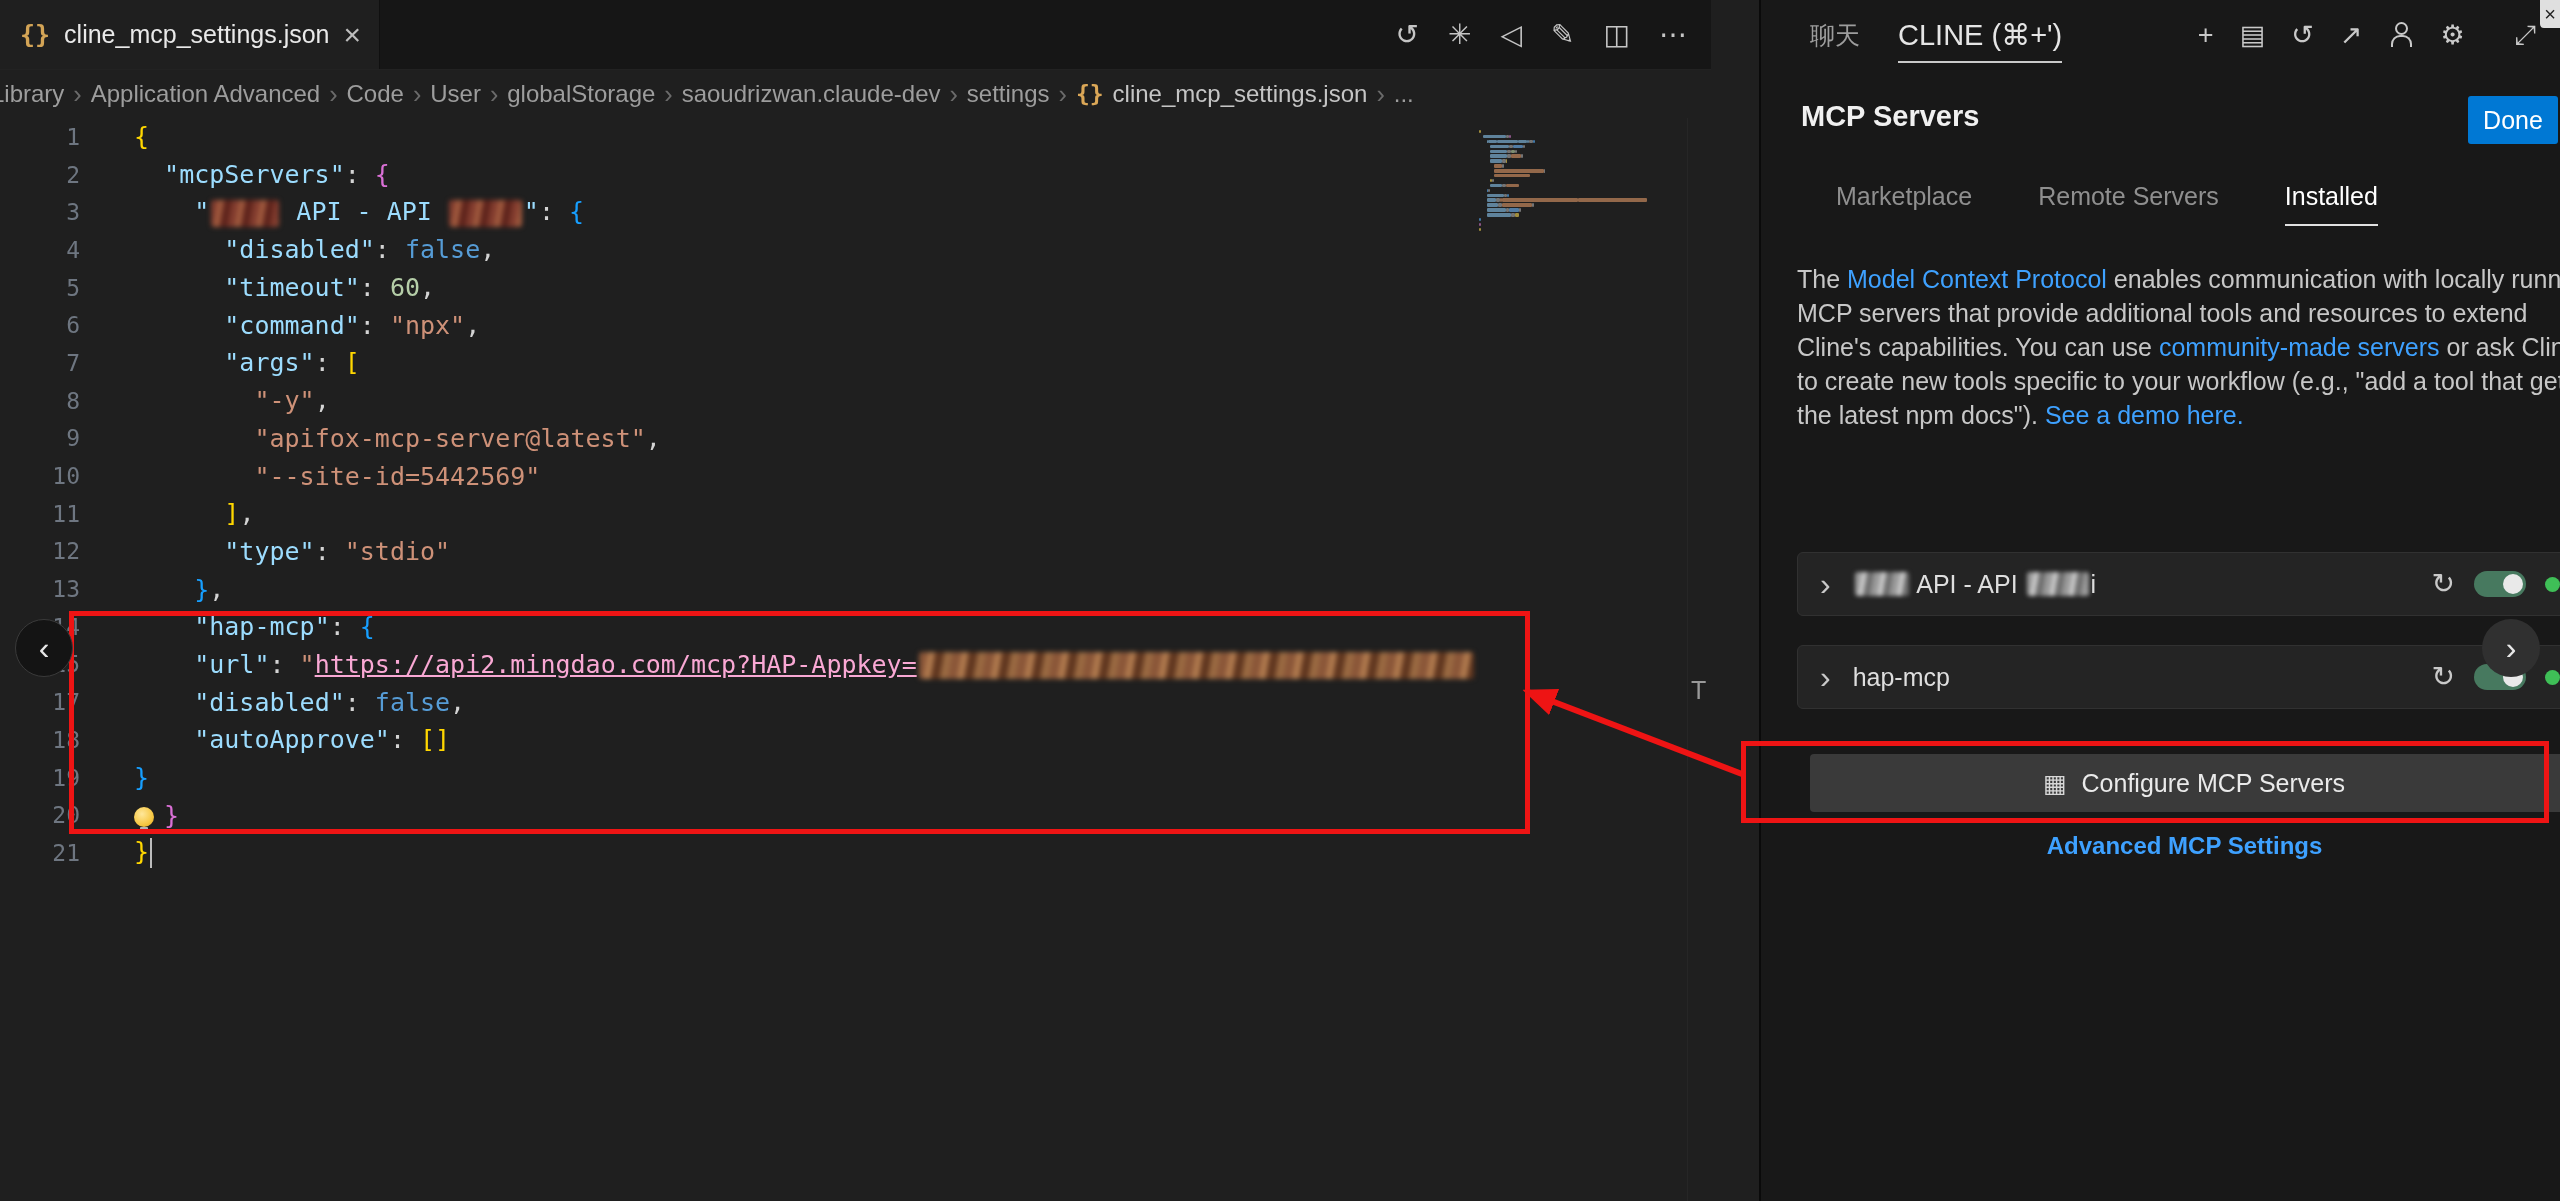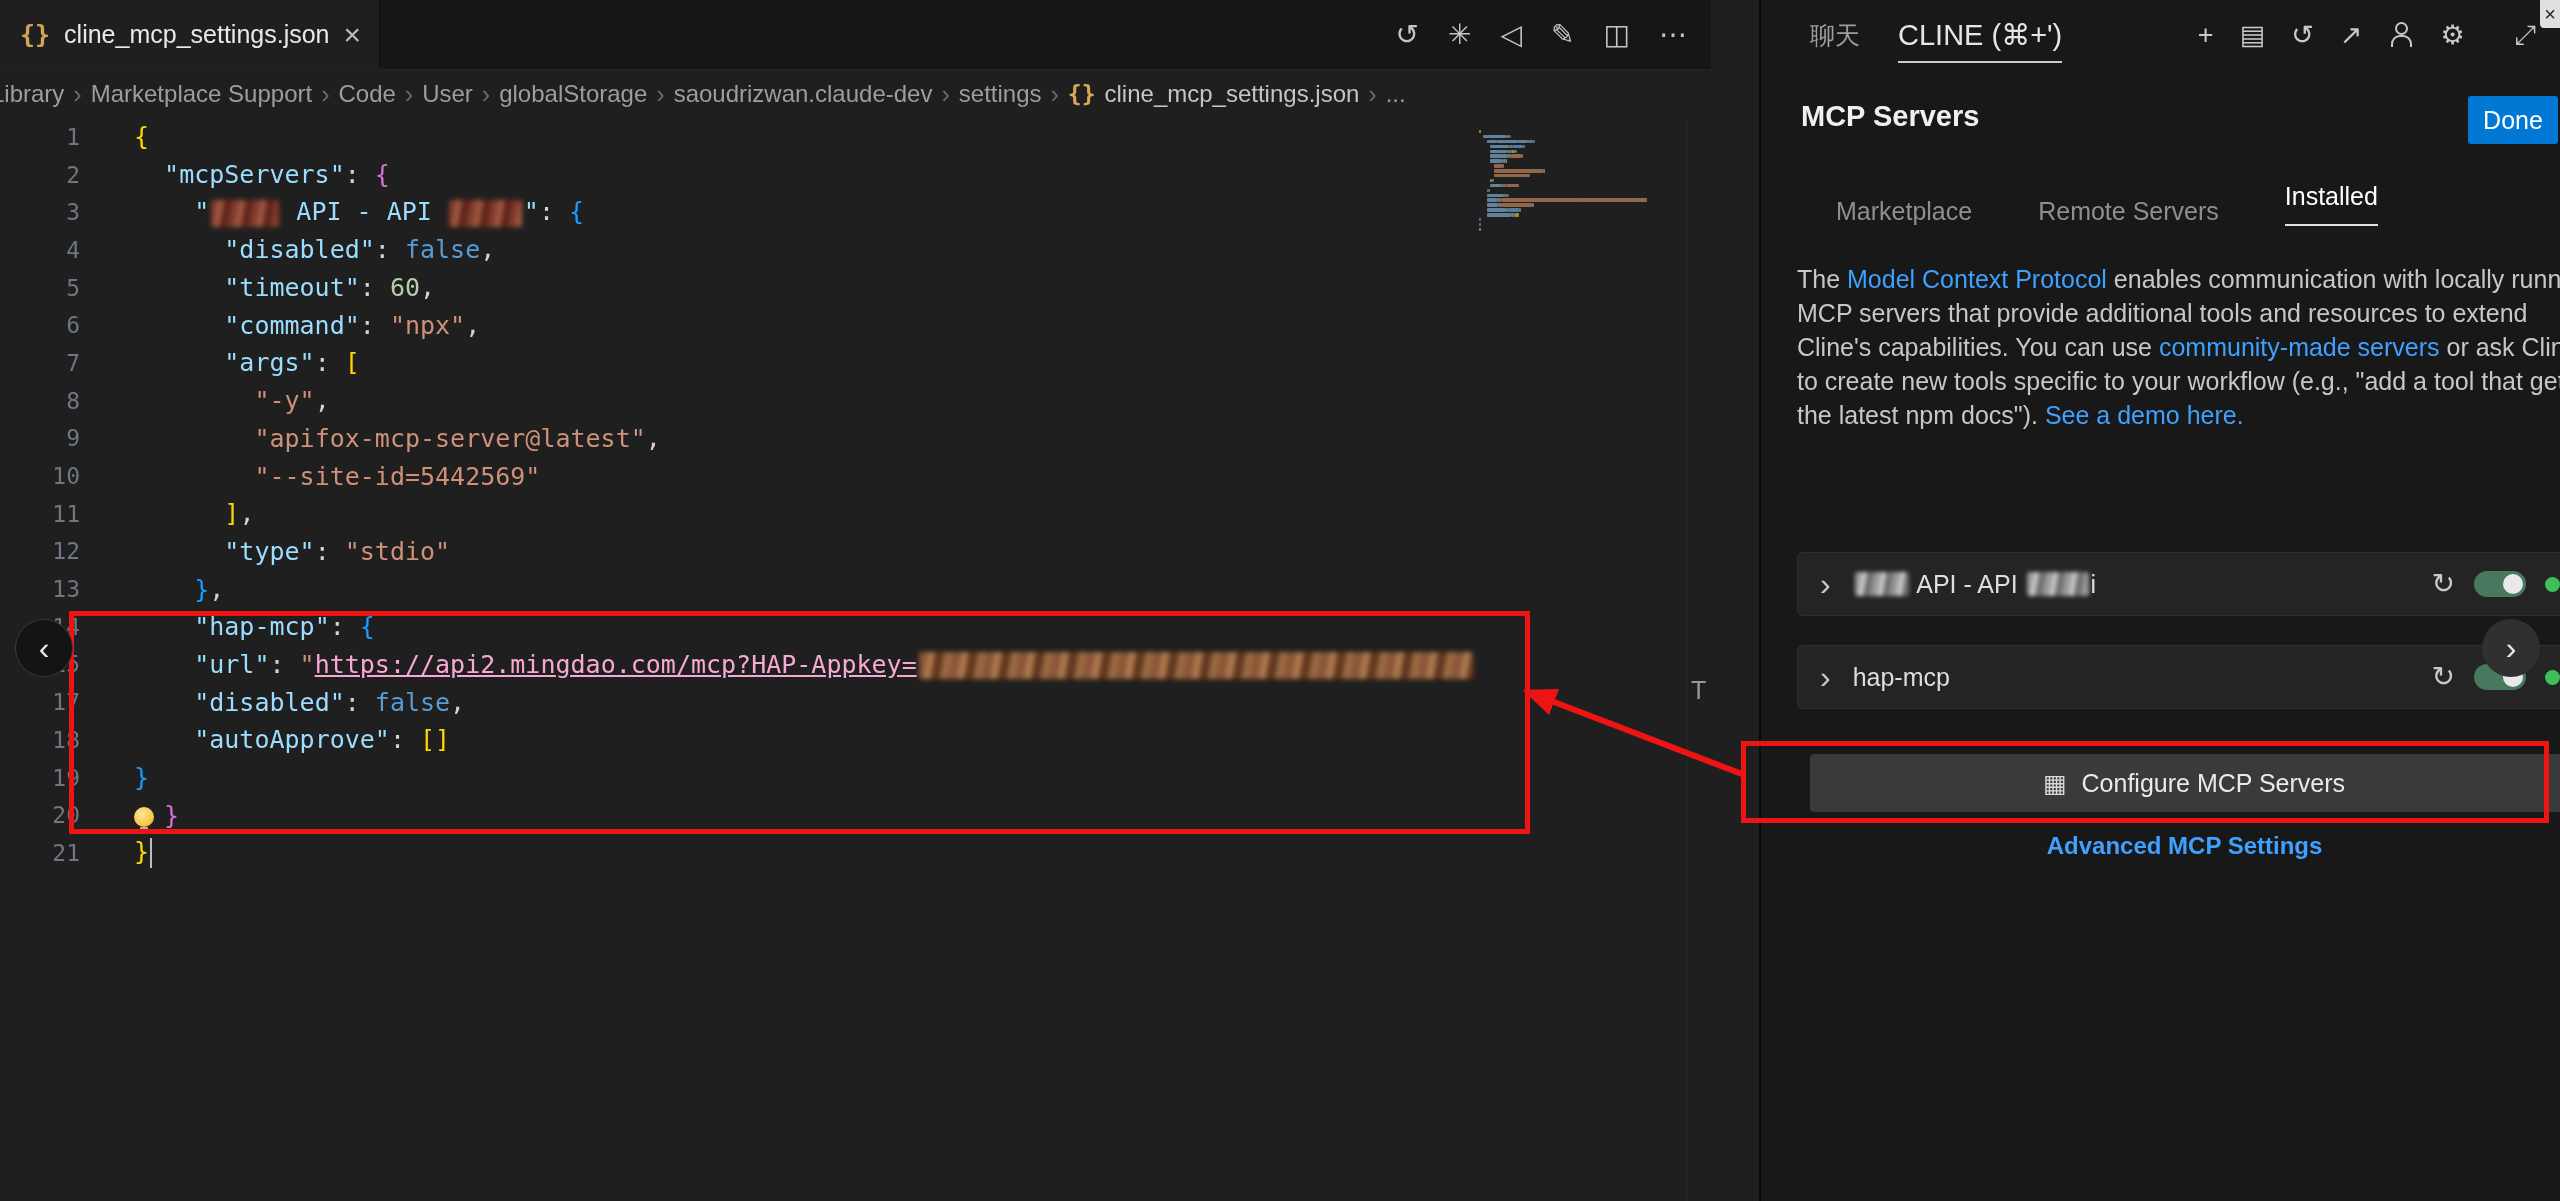--- a/index.html
+++ b/index.html
@@ -65,21 +65,21 @@
   .p-icon.grp { margin-left:24px; }
   .person-icon { width:26px; height:26px; position:relative; display:inline-block; }
   .person-icon::before { content:""; position:absolute; left:7px; top:0; width:9px; height:9px;
                          border:2px solid #c9c9c9; border-radius:50%; }
   .person-icon::after { content:""; position:absolute; left:3px; top:13px; width:17px; height:10px;
                         border:2px solid #c9c9c9; border-bottom:none; border-radius:9px 9px 0 0; }
 
   .panel-heading { position:absolute; left:40px; top:100px; font-size:29px; font-weight:bold; color:#f0f0f0; }
   .done-btn { position:absolute; right:50px; top:96px; width:90px; height:48px; background:#0078d4;
               color:#fff; font-size:25px; border-radius:3px; display:flex; align-items:center; justify-content:center; }
-  .panel-tabs { position:absolute; left:75px; top:182px; display:flex; gap:66px; font-size:25px; color:#8f8f8f;align-items:flex-end; }
+  .panel-tabs { position:absolute; left:75px; top:182px; display:flex; gap:66px; font-size:25px; color:#8f8f8f; }
   .panel-tab.active { color:#ffffff; padding-bottom:13px; border-bottom:2px solid #e0e0e0; }
   .mcp-desc { position:absolute; left:36px; top:262px; width:806px; font-size:25px; line-height:34px; color:#c7c7c7; }
   .plink { color:#3ea1ff; cursor:pointer; }
 
   .server-row { position:absolute; left:36px; width:800px; height:64px; background:#242424;
                 border:1px solid #313131; border-radius:6px; display:flex; align-items:center;
                 padding:0 36px 0 22px; }
   .row1 { top:552px; } .row2 { top:645px; }
   .row-chevron { font-size:32px; color:#c9c9c9; margin-right:22px; line-height:1; }
   .row-name { font-size:25px; color:#dedede; display:flex; align-items:center; white-space:pre; }
@@ -130,21 +130,21 @@
         <span class="ed-icon">◁</span>
         <span class="ed-icon">✎</span>
         <span class="ed-icon">◫</span>
         <span class="ed-icon">⋯</span>
       </div>
   </div>
 
   <div class="breadcrumb">
       <span class="crumb">Library</span>
       <span class="sep">›</span>
-      <span class="crumb">Marketplace Support</span>
+      <span class="crumb">Application Advanced</span>
       <span class="sep">›</span>
       <span class="crumb">Code</span>
       <span class="sep">›</span>
       <span class="crumb">User</span>
       <span class="sep">›</span>
       <span class="crumb">globalStorage</span>
       <span class="sep">›</span>
       <span class="crumb">saoudrizwan.claude-dev</span>
       <span class="sep">›</span>
       <span class="crumb">settings</span>

